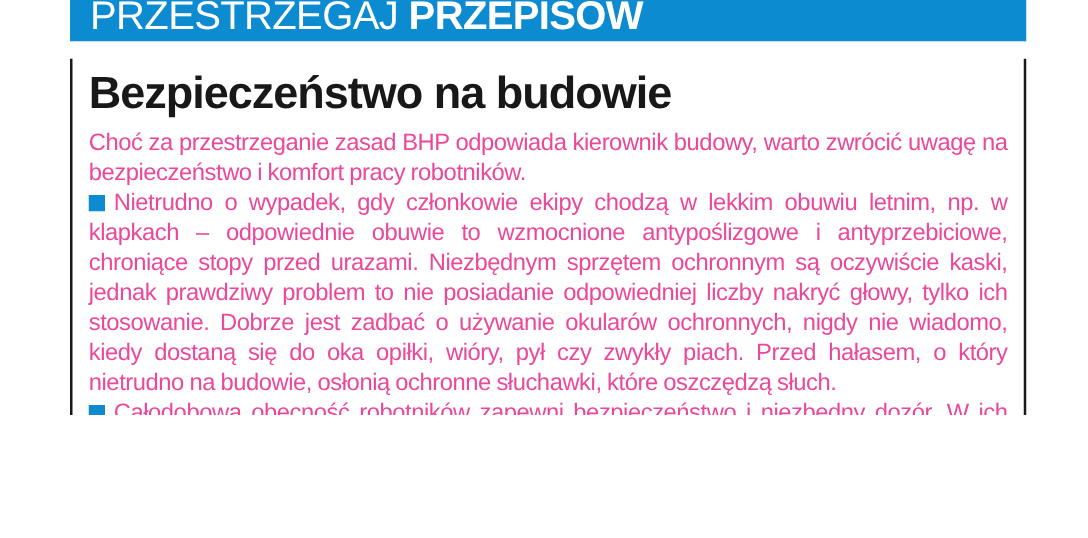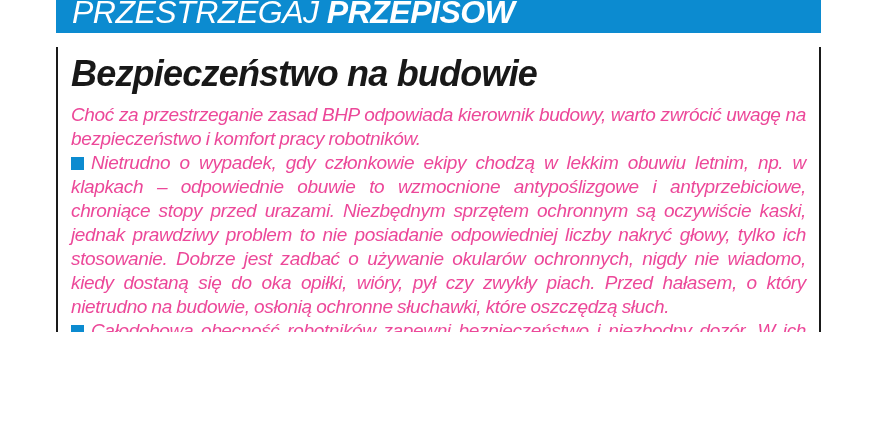--- a/index.html
+++ b/index.html
@@ -7,21 +7,20 @@
     padding: 0;
     background: #ffffff;
     font-family: "Liberation Sans", sans-serif;
   }
   .page {
     position: relative;
     width: 870px;
     height: 332px;
     background: #ffffff;
     overflow: hidden;
-    font-style: italic;
   }
   
   .top-bar {
     position: absolute;
     left: 56px;
     top: 0;
     width: 765px;
     height: 33px;
     background: var(--accent);
     overflow: hidden;

